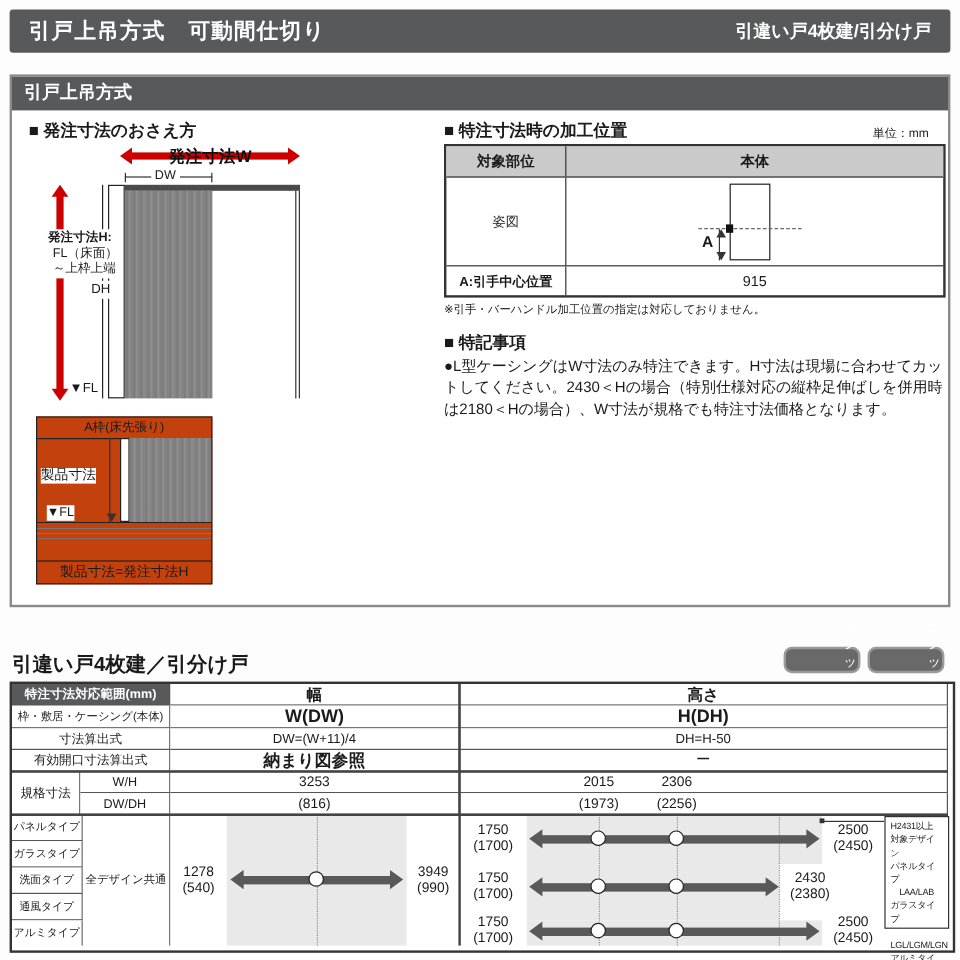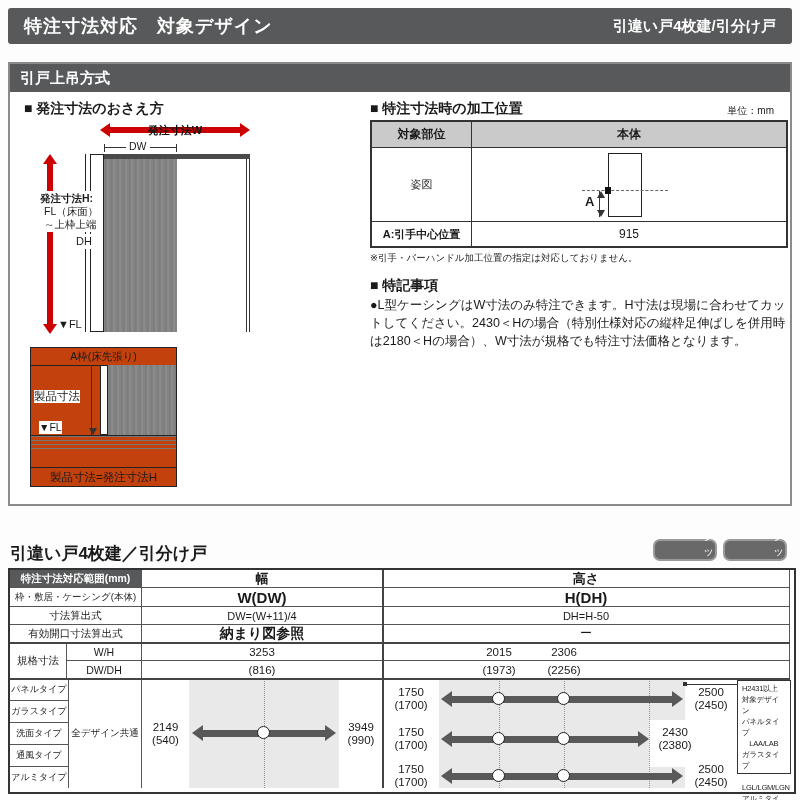--- a/index.html
+++ b/index.html
@@ -22,21 +22,21 @@
   
   .diag-main{left:12px;top:55px;width:330px;height:222px;}
   .wood{background:repeating-linear-gradient(90deg,#868686 0px,#7a7a7a 2px,#909090 4px,#7e7e7e 6px);}
   .lbl{position:absolute;font-size:10.5px;background:#fff;line-height:13px;}
 
   .rarrow-h{position:absolute;height:14px;}
   .rarrow-h .bar{position:absolute;left:8px;right:8px;top:4px;height:6px;background:#cc0000;}
   .rarrow-h .ah{position:absolute;top:0;width:0;height:0;border-top:7px solid transparent;border-bottom:7px solid transparent;}
   .rarrow-h .ah.l{left:0;border-right:10px solid #cc0000;}
   .rarrow-h .ah.r{right:0;border-left:10px solid #cc0000;}
-  .rarrow-h .cap{position:absolute;width:100%;text-align:center;top:0;font-size:11px;font-weight:bold;color:#111;line-height:14px;}
+  .rarrow-h .cap{position:absolute;width:100%;text-align:center;top:0;font-size:14px;font-weight:bold;color:#111;line-height:14px;}
 
   .rarrow-v{position:absolute;width:14px;}
   .rarrow-v .bar{position:absolute;top:8px;bottom:8px;left:4px;width:6px;background:#cc0000;}
   .rarrow-v .ah{position:absolute;left:0;width:0;height:0;border-left:7px solid transparent;border-right:7px solid transparent;}
   .rarrow-v .ah.t{top:0;border-bottom:10px solid #cc0000;}
   .rarrow-v .ah.b{bottom:0;border-top:10px solid #cc0000;}
 
   .vline{position:absolute;width:0;border-left:1px solid #222;}
   .vdim-head{position:absolute;left:-3.5px;width:0;height:0;border-left:4px solid transparent;border-right:4px solid transparent;}
   .vdim-head.down{bottom:0;border-top:7px solid #333;}
@@ -78,21 +78,21 @@
   .callout-box{position:absolute;border:1px solid #333;background:#fff;font-size:7.5px;line-height:11px;
                padding:2px 4px;box-sizing:border-box;letter-spacing:-0.2px;}
   .type-box{flex:1;border-bottom:1px solid #555;border-right:1px solid #555;display:flex;align-items:center;
             justify-content:center;font-size:9px;box-sizing:border-box;background:#fff;}
   .type-box:last-child{border-bottom:none;}
 </style>
 </head>
 <body>
 
 <header class="abs top-bar">
-  <span class="t1">特注寸法対応　対象デザイン</span>
+  <span class="t1">引戸上吊方式　可動間仕切り</span>
   <span class="t2">引違い戸4枚建/引分け戸</span>
 </header>
 
 <section class="abs panel">
   <div class="panel-header">引戸上吊方式</div>
 
   <div class="abs h3" style="left:14px;top:36px;">■ 発注寸法のおさえ方</div>
 
   <div class="abs diag-main">
 
@@ -214,21 +214,21 @@
   <div class="abs" style="left:0;top:109px;width:59px;height:109px;display:flex;flex-direction:column;">
     <div class="type-box">パネルタイプ</div>
     <div class="type-box">ガラスタイプ</div>
     <div class="type-box">洗面タイプ</div>
     <div class="type-box">通風タイプ</div>
     <div class="type-box">アルミタイプ</div>
   </div>
   <div class="cell" style="left:59px;top:109px;width:73px;height:109px;font-size:9.5px;border-bottom:none;">全デザイン共通</div>
 
   <div class="cell two-line" style="left:132px;top:109px;width:47px;height:109px;border-bottom:none;border-right:none;flex-direction:column;">
-    <span>2149</span>
+    <span>1278</span>
     <span>(540)</span>
   </div>
   <div class="band" style="left:179px;top:109px;width:150px;height:109px;">
     <div class="dotted" style="left:75px;top:0;height:109px;"></div>
   </div>
   <div class="harrow" style="left:182px;top:155px;width:144px;">
     <span class="ah l"></span>
       <span class="bar"></span>
       <span class="ah r"></span>
     <span class="dot" style="left:65px;"></span>

